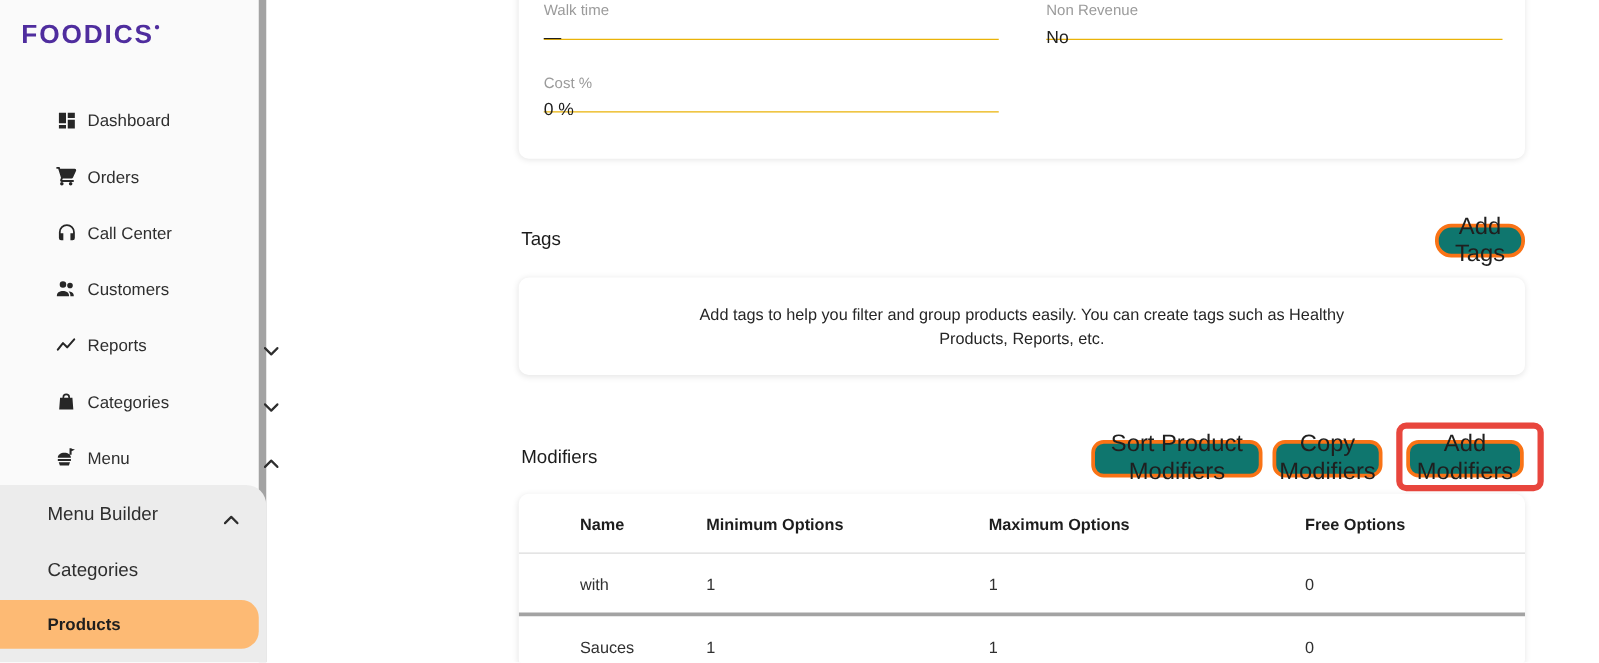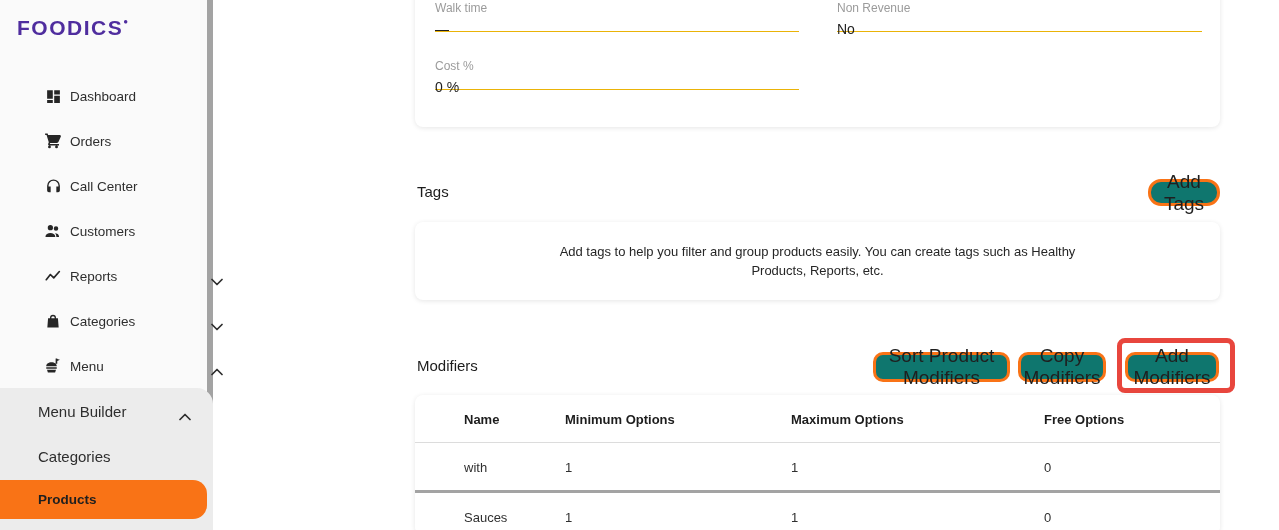--- a/index.html
+++ b/index.html
@@ -23,21 +23,21 @@
   svg.stroke-glyph { fill:none; stroke:#262626; stroke-width:2.2; stroke-linecap:round; stroke-linejoin:round; }
   svg.chev-glyph { fill:none; stroke:#2e2e2e; stroke-width:1.7; stroke-linecap:round; stroke-linejoin:round; }
 
   .submenu { position:absolute; left:0; top:388px; width:213px; height:160px;
              background:#ececec; border-radius:0 16px 0 0; }
   .sub-item { position:absolute; left:0; width:213px; height:44px; display:flex;
               align-items:center; cursor:pointer; }
   .sub-item .lbl { position:absolute; left:38px; font-size:15px; color:#2e2e2e; }
   .sub-item .chev { position:absolute; right:22px; width:12px; height:8px; }
   .sub-active { position:absolute; left:0; top:480px; width:207px; height:39px;
-                background:#f97316; border-radius:0 14px 14px 0; cursor:pointer;
+                background:#fdba74; border-radius:0 14px 14px 0; cursor:pointer;
                 display:flex; align-items:center; }
   .sub-active .lbl { position:absolute; left:38px; font-size:13.5px; font-weight:700; color:#1f1f1f; }
 
   
   .card { position:absolute; background:#fff; border-radius:8px;
           box-shadow:0 1px 5px rgba(0,0,0,0.10); }
   #card-form { left:415px; top:-31px; width:805px; height:158px; }
   .field { position:absolute; height:31px; border-bottom:1px solid #eab308; }
   .field .f-label { font-size:12px; color:#9b9b9b; line-height:14px; }
   .field .f-value { font-size:14px; color:#1f1f1f; line-height:16px; margin-top:6px; }

